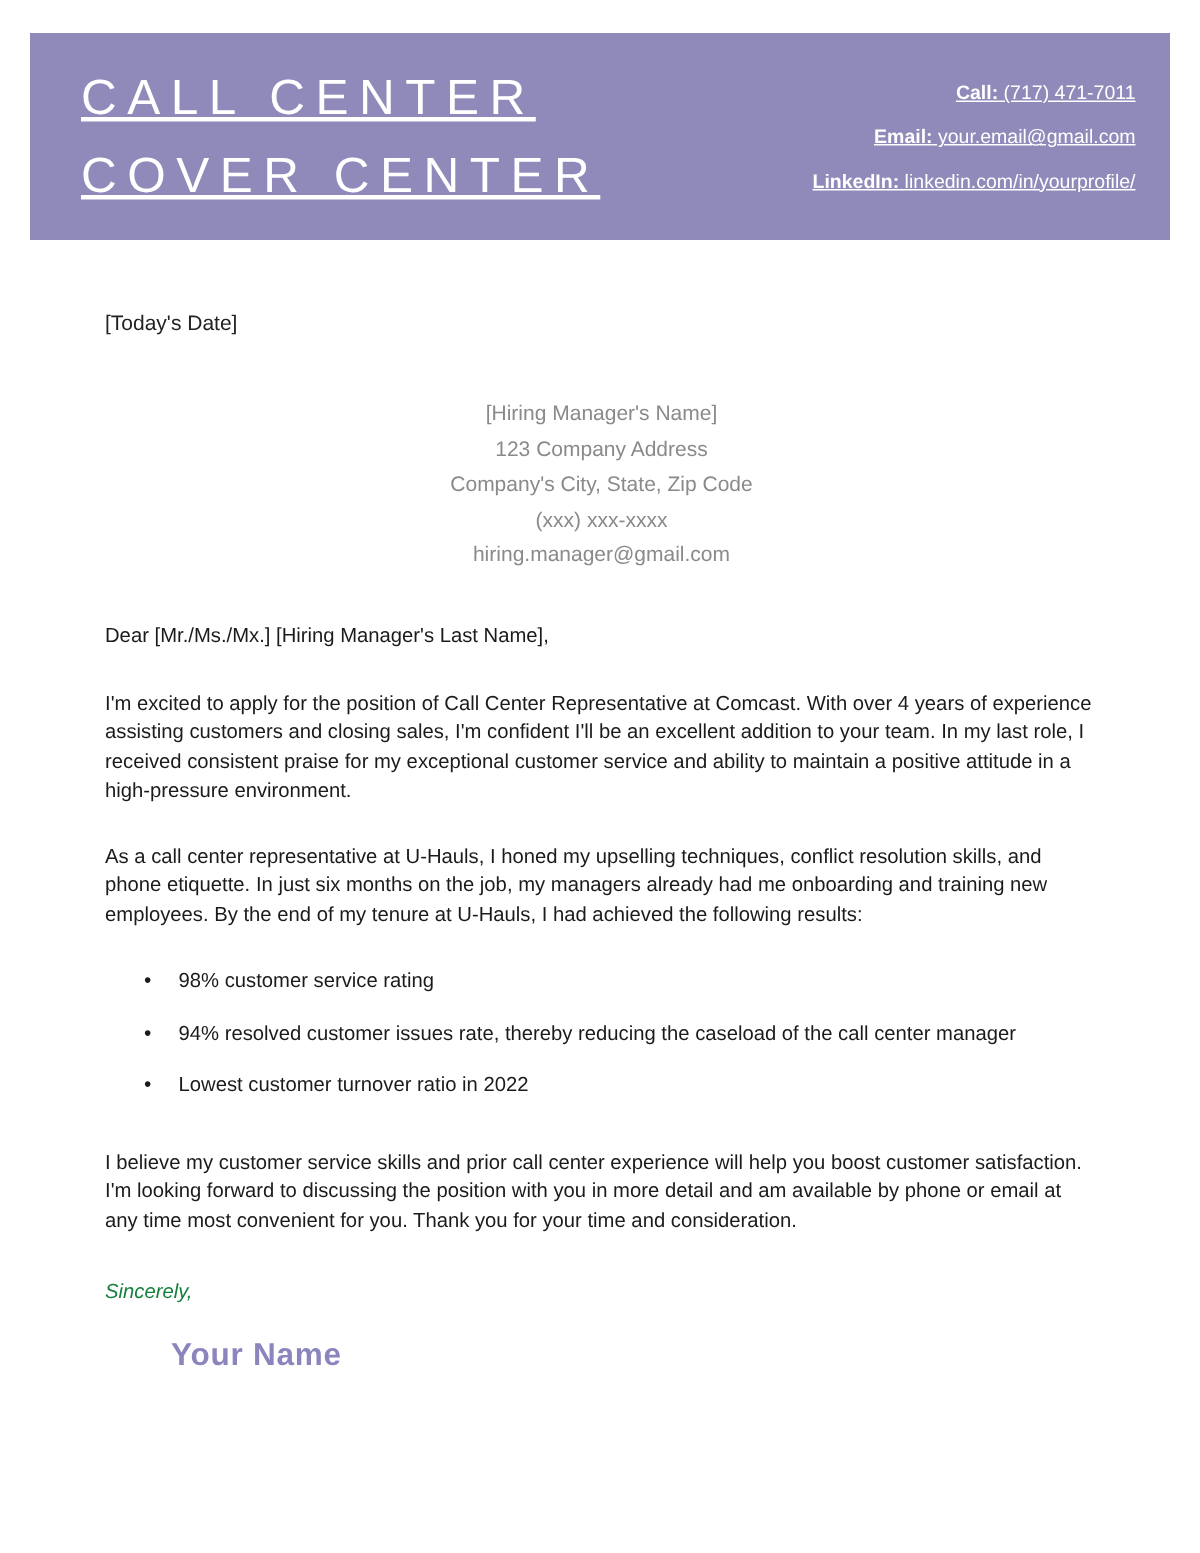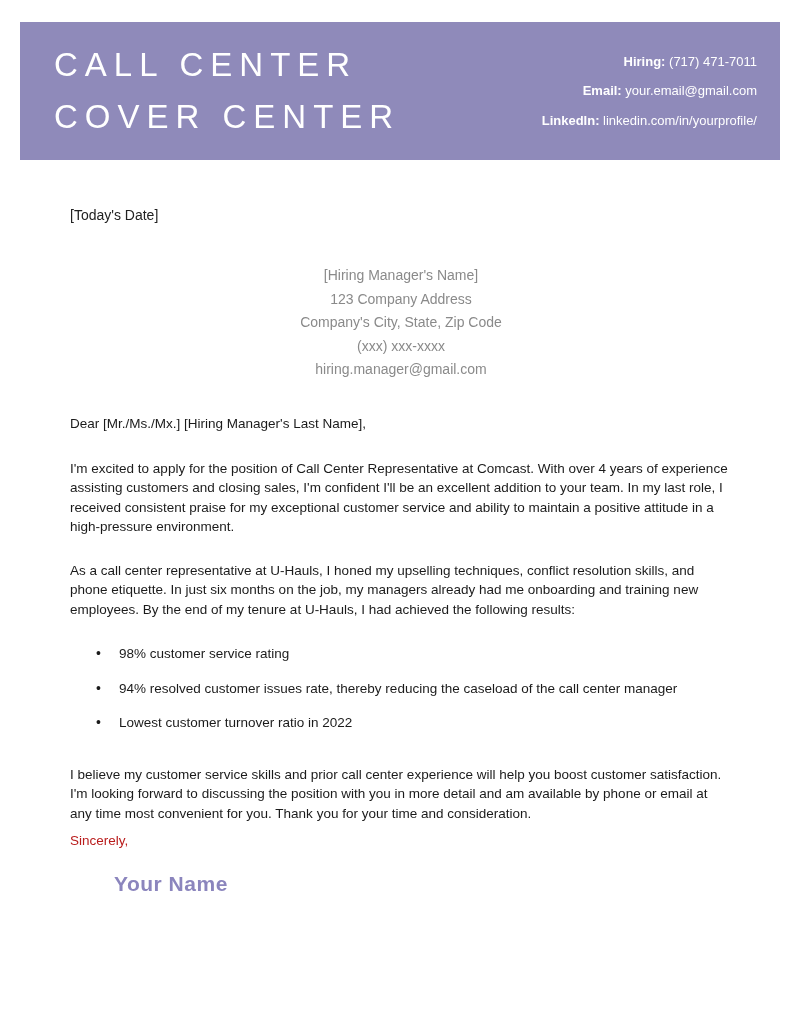--- a/index.html
+++ b/index.html
@@ -14,20 +14,21 @@
   .banner {
     position: absolute;
     left: 20px; top: 22px;
     width: 760px; height: 138px;
     background: #8F8ABA;
     color: #ffffff;
     display: flex;
     justify-content: space-between;
     align-items: center;
     padding: 0 23px 0 34px;
+    text-decoration: underline;
   }
   .banner-title {
     font-size: 33px;
     font-weight: 300;
     letter-spacing: 7px;
     line-height: 52px;
     color: #ffffff;
     white-space: nowrap;
   }
   .banner-contact {
@@ -82,42 +83,43 @@
     padding-left: 23px;
   }
   ul.results li::before {
     content: "\2022";
     position: absolute;
     left: 0; top: 0;
     font-size: 14px;
     color: #1b1b1b;
   }
   .signoff {
-    margin-top: 10px;
-    color: #b91c1c;
+    margin-top: 30px;
+    color: #15803d;
+    font-style: italic;
   }
   .signature {
     margin-top: 24px;
     font-size: 21px;
     font-weight: bold;
     letter-spacing: 0.5px;
     color: #8B85BD;
     margin-left: 44px;
   }
 </style>
 </head>
 <body>
 
 <div class="banner">
   <div class="banner-title">
     <div>CALL CENTER</div>
     <div>COVER CENTER</div>
   </div>
   <div class="banner-contact">
-    <div><span class="contact-label">Hiring:</span><span> (717) 471-7011</span></div>
+    <div><span class="contact-label">Call:</span><span> (717) 471-7011</span></div>
     <div><span class="contact-label">Email:</span><span> your.email@gmail.com</span></div>
     <div><span class="contact-label">LinkedIn:</span><span> linkedin.com/in/yourprofile/</span></div>
   </div>
 </div>
 
 <div class="content">
   <div class="date">[Today's Date]</div>
 
   <div class="recipient">
     <div>[Hiring Manager's Name]</div>

